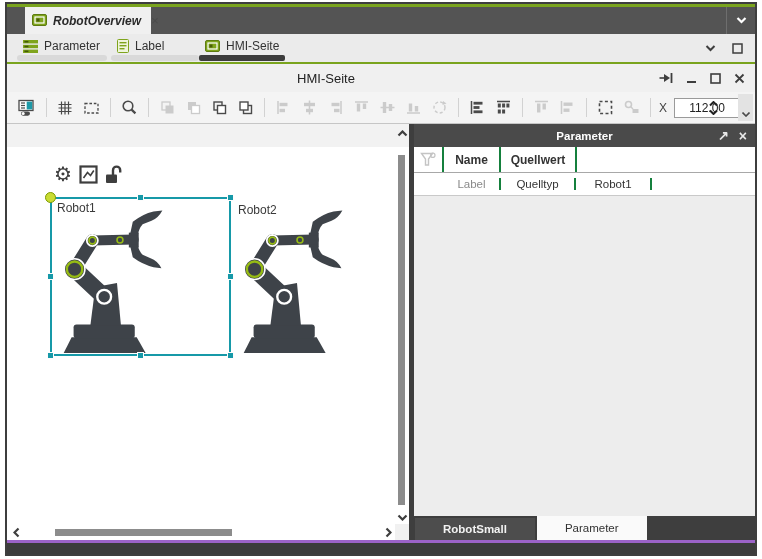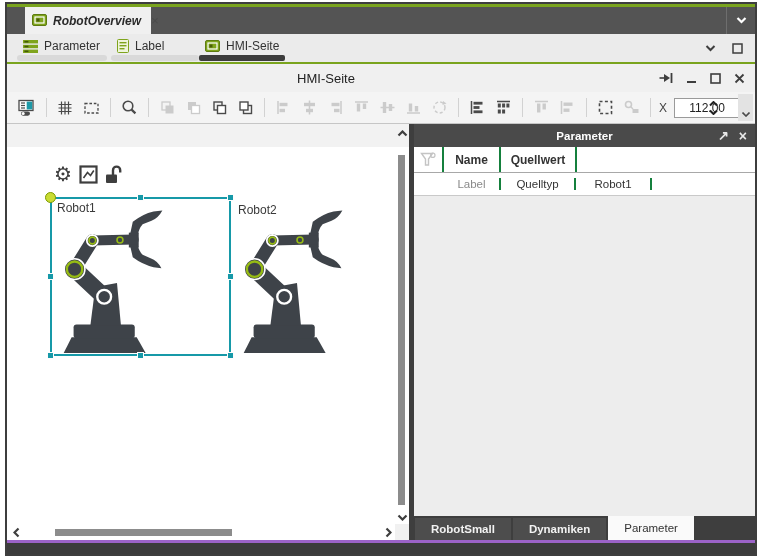--- a/index.html
+++ b/index.html
@@ -73,21 +73,21 @@
   .pcell { border-right:2px solid #15803d; display:flex; align-items:center; justify-content:center; font-size:11.5px; color:#333; }
   .prow.head { height:26px; border-bottom:1px solid #A8A8A8; }
   .prow.head .pcell { font-size:12px; font-weight:bold; }
   .prow.data { height:23px; border-bottom:1px solid #C9C9C9;align-items:center; }
   .col-f { width:30px; } .col-n { width:57px; } .col-t { width:75px; } .col-w { width:76px; } .col-r { flex:1; border-right:none; }
   .cell-muted { color:#909090; background:#EDEDED; }
   .name-muted { color:#8A8A8A; }
   .sp-fill { flex:1; background:#EDEDED; }
 
   .sp-tabs { height:24px; background:#3E3E3E; display:flex; align-items:flex-end; gap:2px; padding-left:1px; flex:none; }
-  .sp-tab { height:22px; background:#4D4D4D; color:#F2F2F2; font-size:11.5px; font-weight:bold; display:flex; align-items:center; padding:0 16px; white-space:nowrap; }
+  .sp-tab { height:22px; background:#4D4D4D; color:#F2F2F2; font-size:11.5px; font-weight:bold; display:flex; align-items:center; padding:0 28px; white-space:nowrap; }
   .sp-tab.active { background:#FAFAFA; color:#333; font-weight:normal; height:24px; }
 
   
   .status-line { height:3px; background:#9C63C8; flex:none; }
   .status-bar { height:11px; background:#3C3C3C; flex:none; }
 
   svg { display:block; }
 </style>
 </head>
 <body>
@@ -496,21 +496,20 @@
           <div class="pcell col-t">Quelltyp</div>
           <div class="pcell col-w">Robot1</div>
           <div class="pcell col-r"></div>
         </div>
       </div>
 
       <div class="sp-fill"></div>
 
       <div class="sp-tabs">
         <div class="sp-tab">RobotSmall</div>
-        <div class="sp-tab">Dynamiken</div>
         <div class="sp-tab active">Parameter</div>
       </div>
     </div>
   </div>
 
   <div class="status-line"></div>
   <div class="status-bar"></div>
 </div>
 
 </body></html>

